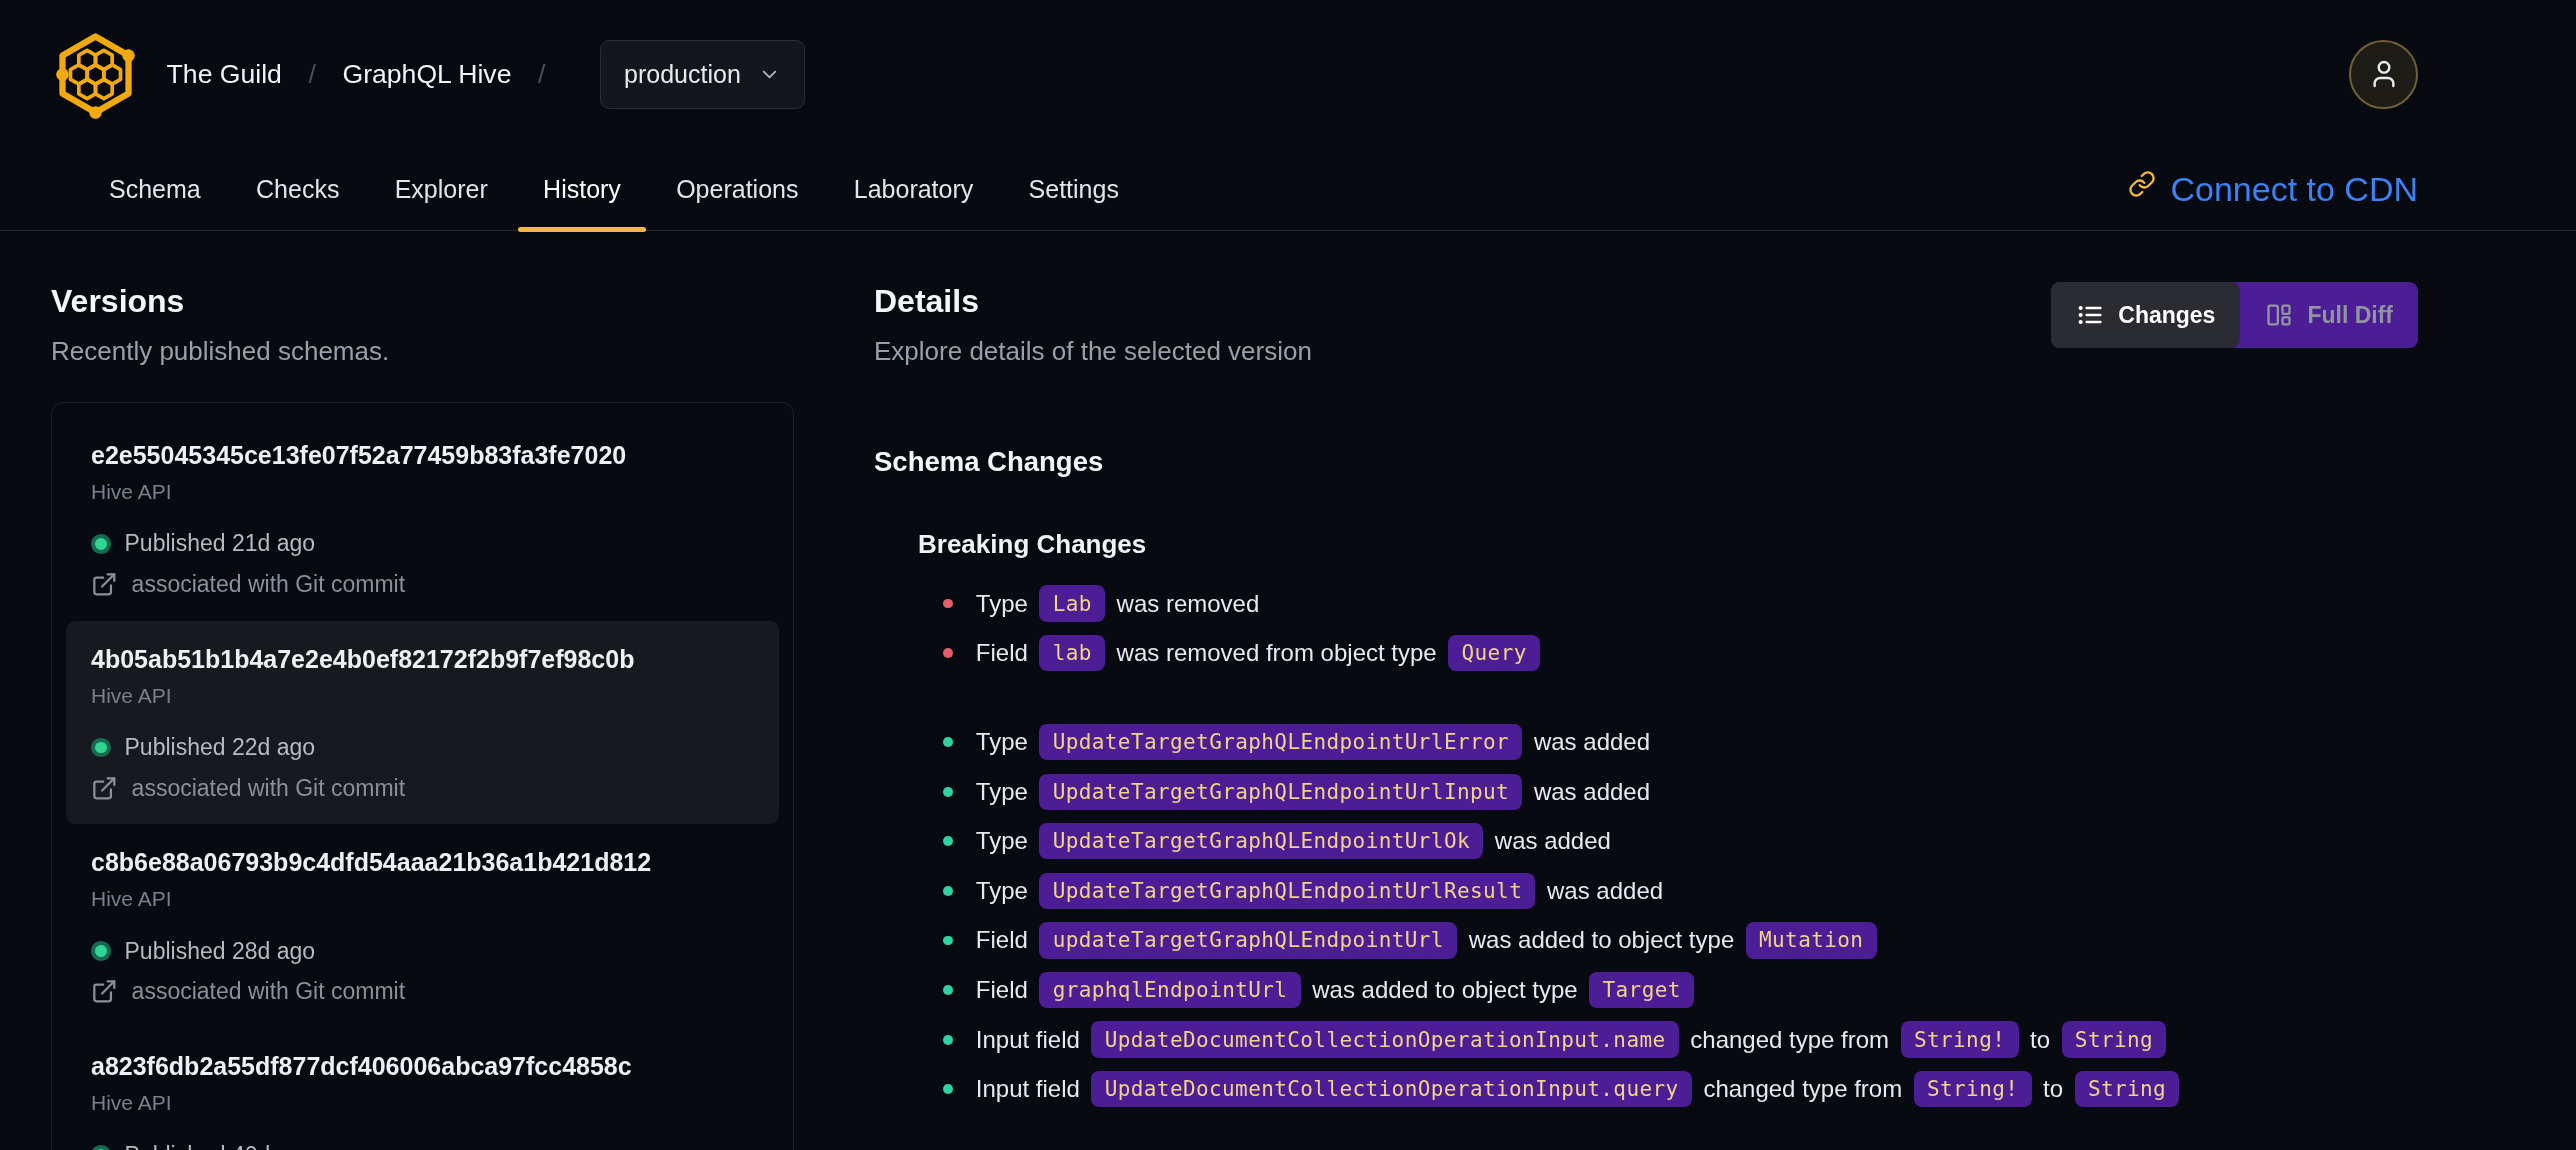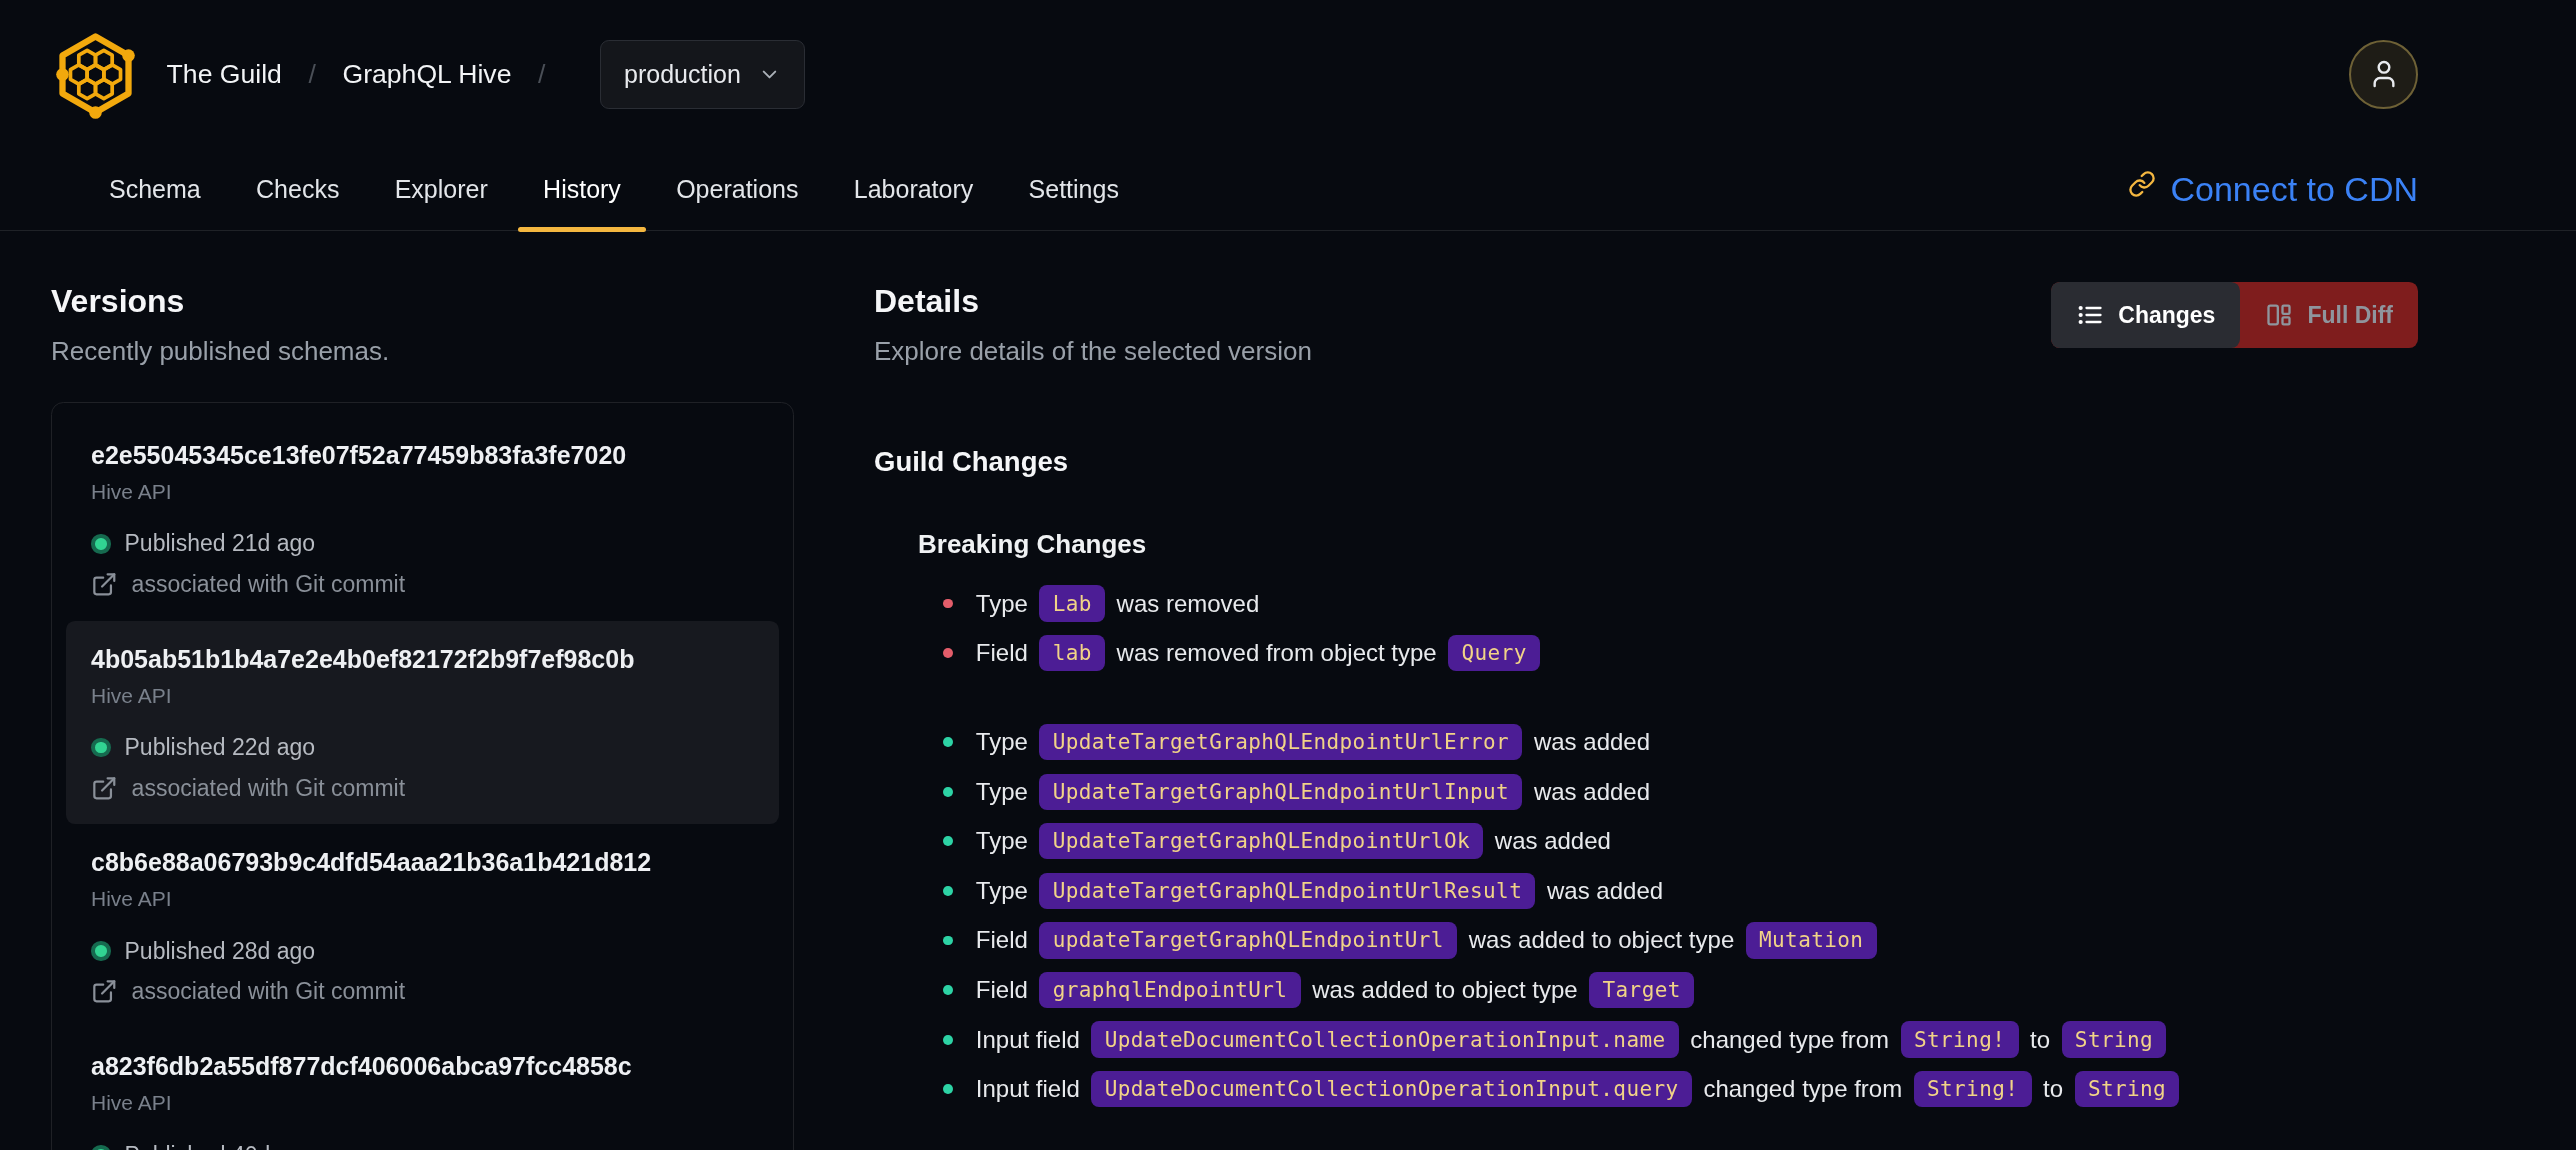--- a/index.html
+++ b/index.html
@@ -71,21 +71,21 @@
   .v-published { display:flex; align-items:center; gap:14px; margin-top:25px;
     font-size:23px; color:#b6bac1; line-height:26.6px; }
   .status-dot {
     width:19.5px; height:19.5px; border-radius:50%; flex:none;
     background:#31d492; border:4.4px solid #166a4f;
   }
   .v-commit { display:flex; align-items:center; gap:14px; margin-top:14px;
     font-size:23px; color:#8a9099; line-height:26.6px; cursor:pointer; }
 
   .details-head { display:flex; justify-content:space-between; align-items:flex-start; }
-  .view-toggle { display:flex; background:#7f1d1d; border-radius:8.9px; }
+  .view-toggle { display:flex; background:#4c1d95; border-radius:8.9px; }
   .toggle-btn {
     height:66px; display:flex; align-items:center; gap:14px; padding:0 25px;
     font-size:23px; font-weight:600; color:#8f959d; cursor:pointer; border-radius:8.9px;
   }
   .toggle-btn.active { background:#2a2c32; color:#ffffff; }
 
   .schema-changes { margin-top:78px; }
   .sc-title { font-size:27.5px; font-weight:700; color:#f5f6f8; line-height:34px; }
   .change-group { margin-top:50px; margin-left:44px; }
   .cg-title { font-size:26px; font-weight:600; color:#f0f2f4; line-height:30px;margin-top:36px; }
@@ -276,21 +276,21 @@
               <rect x="3" y="4" width="8" height="16" rx="1.5"></rect>
               <rect x="15" y="4" width="6" height="7" rx="1"></rect>
               <rect x="15" y="14" width="6" height="6" rx="1"></rect>
             </svg>
           <span>Full Diff</span>
         </div>
       </div>
     </div>
 
     <div class="schema-changes">
-      <h3 class="sc-title">Guild Changes</h3>
+      <h3 class="sc-title">Schema Changes</h3>
 
       <div class="change-group">
         <h4 class="cg-title">Breaking Changes</h4>
         <ul class="change-list">
           <li class="change-item">
             <span class="bullet breaking"></span>
             <span class="seg">Type</span>
             <code class="badge">Lab</code>
             <span class="seg">was removed</span>
           </li>

